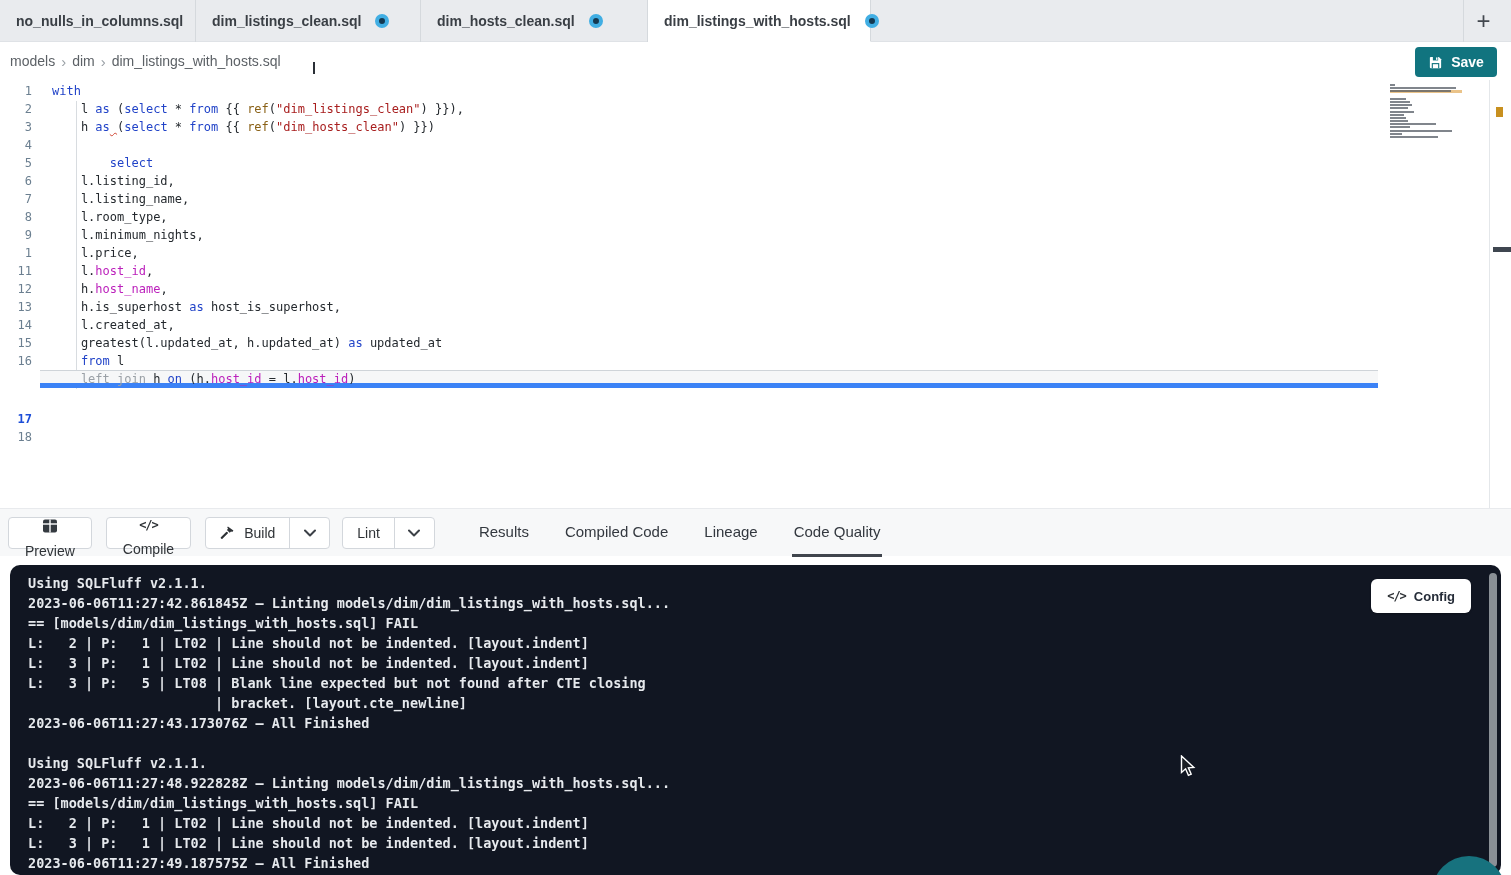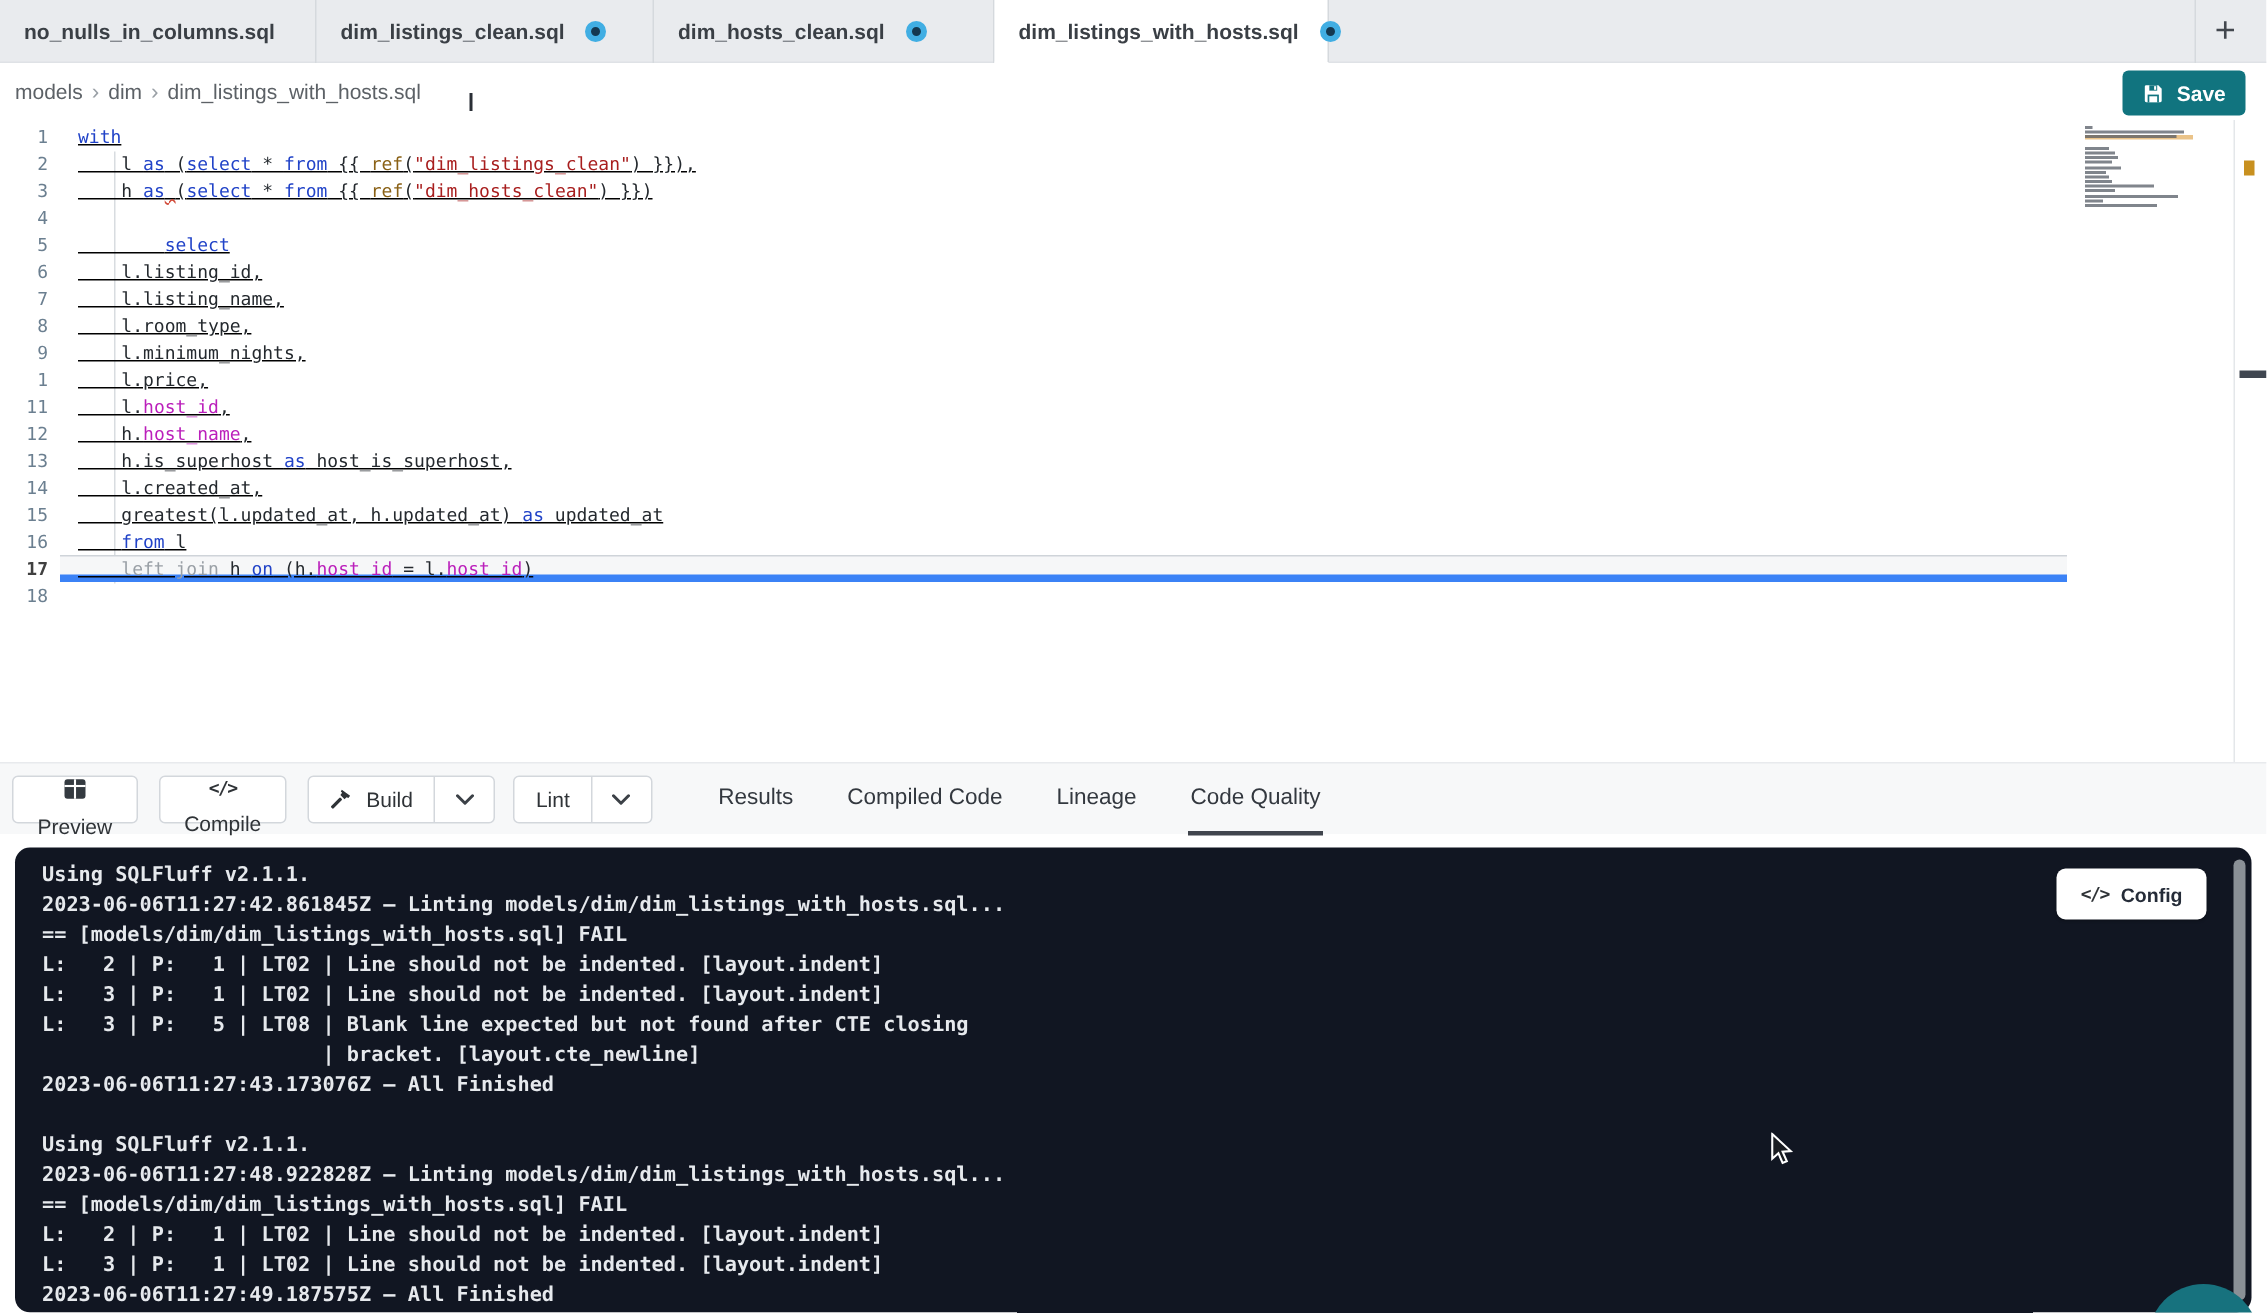--- a/index.html
+++ b/index.html
@@ -32,22 +32,22 @@
   .save-btn { position:absolute; right:14px; top:47px; height:30px; width:82px;
     background:#11747f; border-radius:4px; display:flex; align-items:center;
     justify-content:center; gap:8px; color:#fff; font-size:14px; font-weight:600;
     cursor:pointer; border:none; }
 
   
   .editor { position:absolute; left:0; top:80px; width:1511px; height:428px;
     background:#fff; font-family:"DejaVu Sans Mono", monospace; font-size:12px; }
   .gutter { position:absolute; left:0; top:2px; width:32px; text-align:right; }
   .gutter .ln { height:18px; line-height:18px; color:#6b7f90; }
-  .gutter .ln.active { color:#404040; font-weight:bold; }
-  .code-lines { position:absolute; left:40px; top:2px; width:1338px;text-decoration:underline; }
+  .gutter .ln.active { color:#1d4ed8; font-weight:bold;margin-top:40px; }
+  .code-lines { position:absolute; left:40px; top:2px; width:1338px; }
   .code-row { height:18px; line-height:18px; padding-left:12px; white-space:pre;
     color:#24292e; }
   .code-row.active { background:#f6f7f8; border-top:1px solid #cfd4d9;
     border-bottom:5px solid #3b82f6; height:18px; line-height:16px; }
   .c-t { color:#24292e; }
   .c-k { color:#2143c8; }
   .c-s { color:#a81e1e; }
   .c-f { color:#8a6116; }
   .c-m { color:#bb1fbb; }
   .c-g { color:#9aa0a6; }
@@ -103,21 +103,21 @@
   .code-tag { font-family:"DejaVu Sans Mono", monospace; font-weight:bold;
     font-size:12px; color:#2f3337; letter-spacing:-1px; }
   .mouse-cursor { position:absolute; left:1180px; top:755px; pointer-events:none; }
 </style>
 </head>
 <body>
 
 <div id="app">
 
   <div class="tab-bar">
-    <div class="tab" style="width:211px">
+    <div class="tab" style="width:196px">
       <span class="label">no_nulls_in_columns.sql</span>
     </div>
     <div class="tab" style="width:225px">
       <span class="label">dim_listings_clean.sql</span>
       <span class="mod-dot"></span>
     </div>
     <div class="tab" style="width:227px">
       <span class="label">dim_hosts_clean.sql</span>
       <span class="mod-dot"></span>
     </div>

